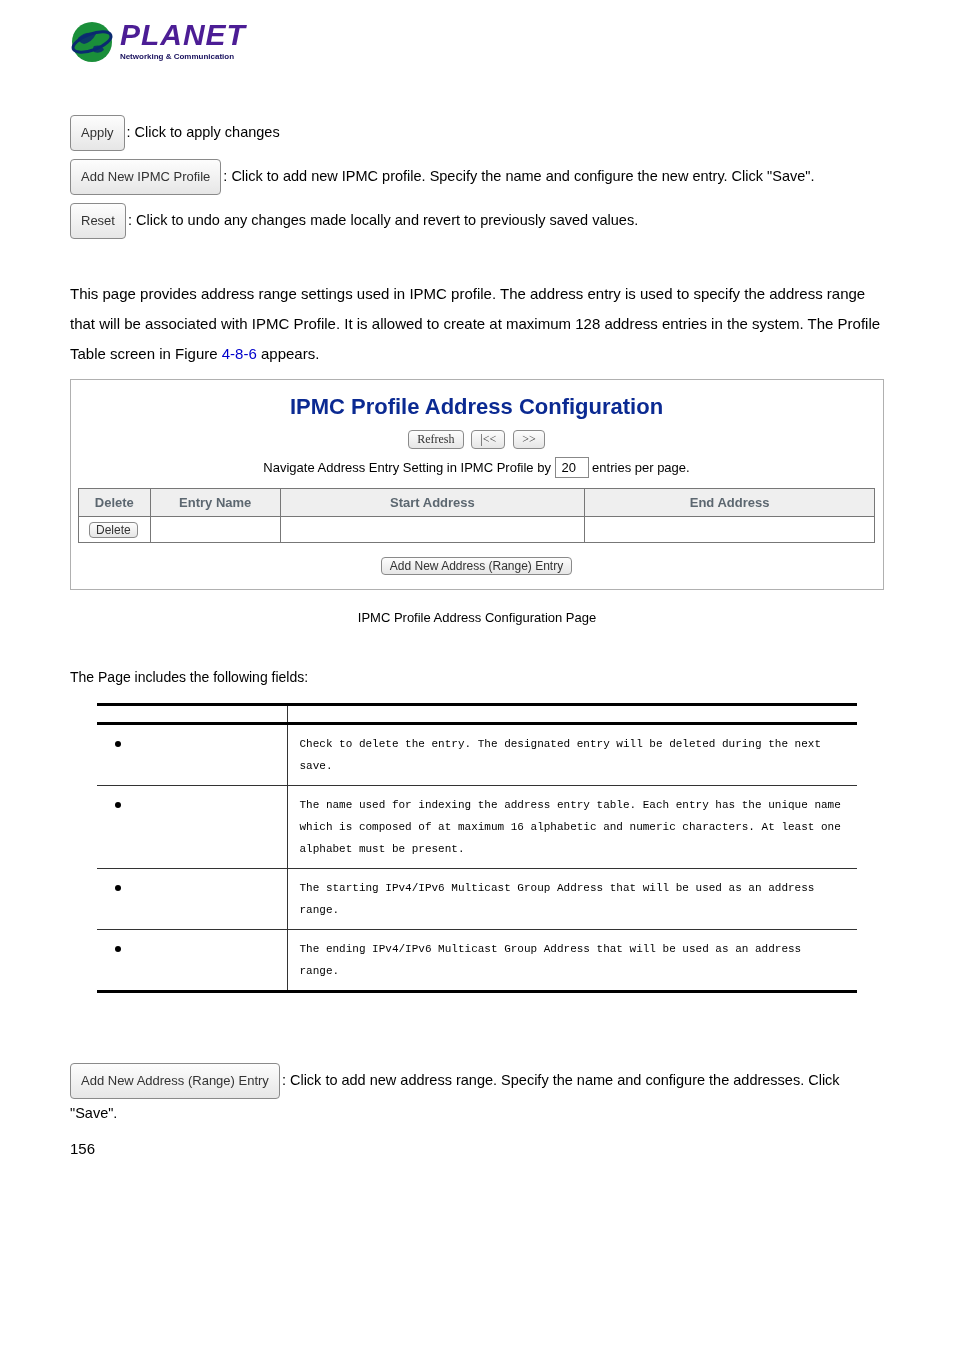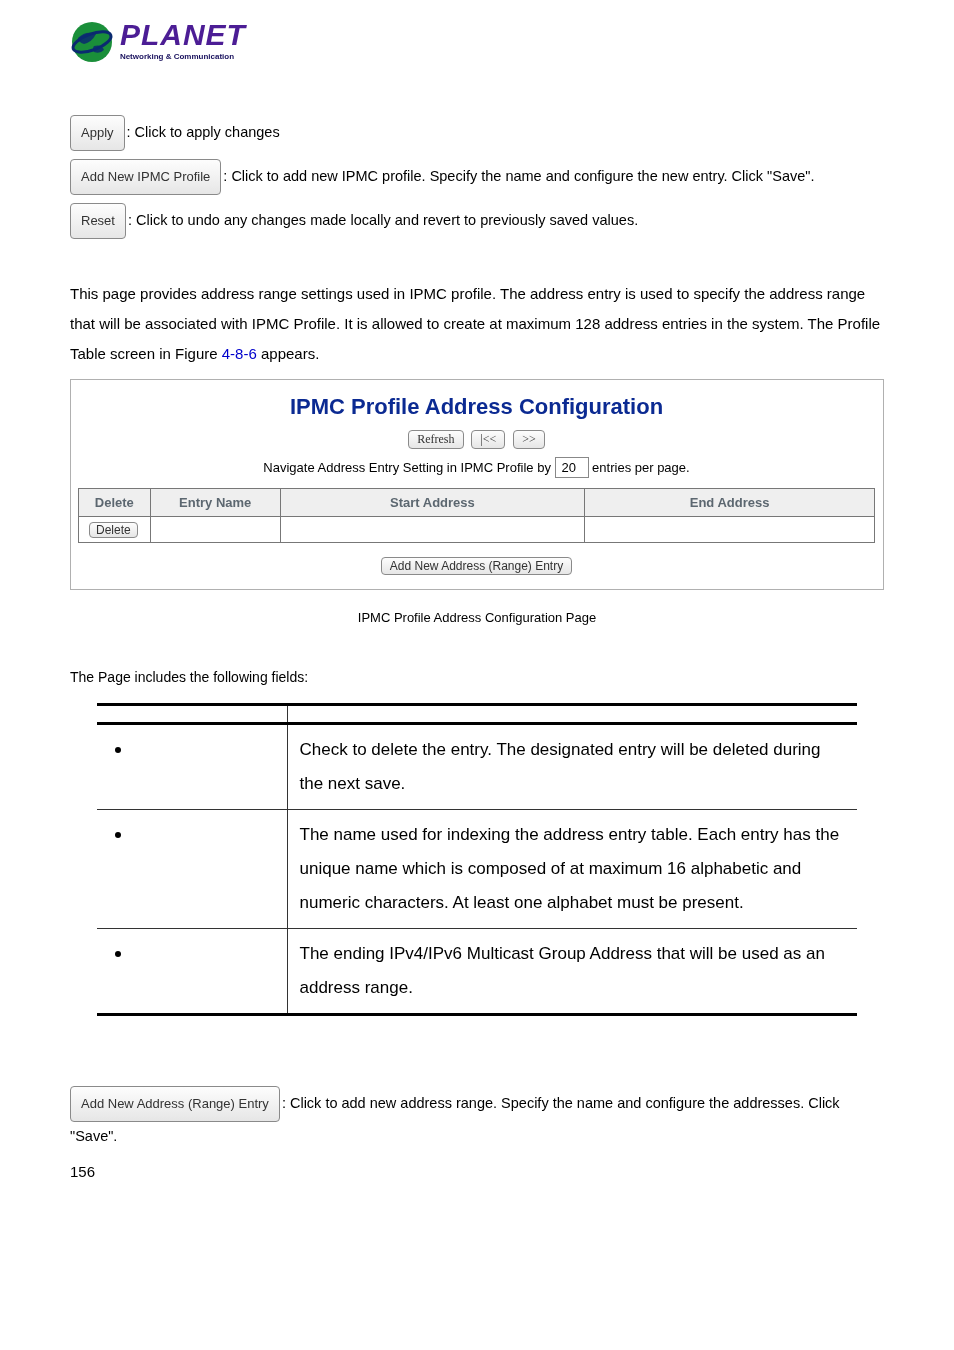--- a/index.html
+++ b/index.html
@@ -143,21 +143,22 @@
   }
   .fields-intro {
     font-size: 14px;
     margin: 25px 0 18px 0;
   }
 
   table.fields {
     border-collapse: collapse;
     margin: 16px auto;
     width: 760px;
-    font-size: 17px;
+    font-size: 11px;
+    font-family: Liberation Mono, monospace;
   }
   table.fields th, table.fields td {
     padding: 8px 12px;
     text-align: left;
     vertical-align: top;
     line-height: 2.0;
   }
   table.fields thead tr {
     border-top: 3px solid #000;
     border-bottom: 3px solid #000;
@@ -277,20 +278,24 @@
         <td>Check to delete the entry.
 The designated entry will be deleted during the next save.</td>
       </tr>
       <tr>
         <td class="col-obj"><span class="bullet"></span></td>
         <td>The name used for indexing the address entry table.
 Each entry has the unique name which is composed of at maximum 16 alphabetic and numeric characters. At least one alphabet must be present.</td>
       </tr>
       <tr>
         <td class="col-obj"><span class="bullet"></span></td>
+        <td>The starting IPv4/IPv6 Multicast Group Address that will be used as an address range.</td>
+      </tr>
+      <tr>
+        <td class="col-obj"><span class="bullet"></span></td>
         <td>The ending IPv4/IPv6 Multicast Group Address that will be used as an address range.</td>
       </tr>
     </tbody>
   </table>
 
   <div class="footer-section">
     <div class="button-line">
       <span class="btn">Add New Address (Range) Entry</span><span class="desc-text">: Click to add new address range. Specify the name and configure the addresses. Click "Save</span><span class="desc-text">".</span>
     </div>
   </div>

